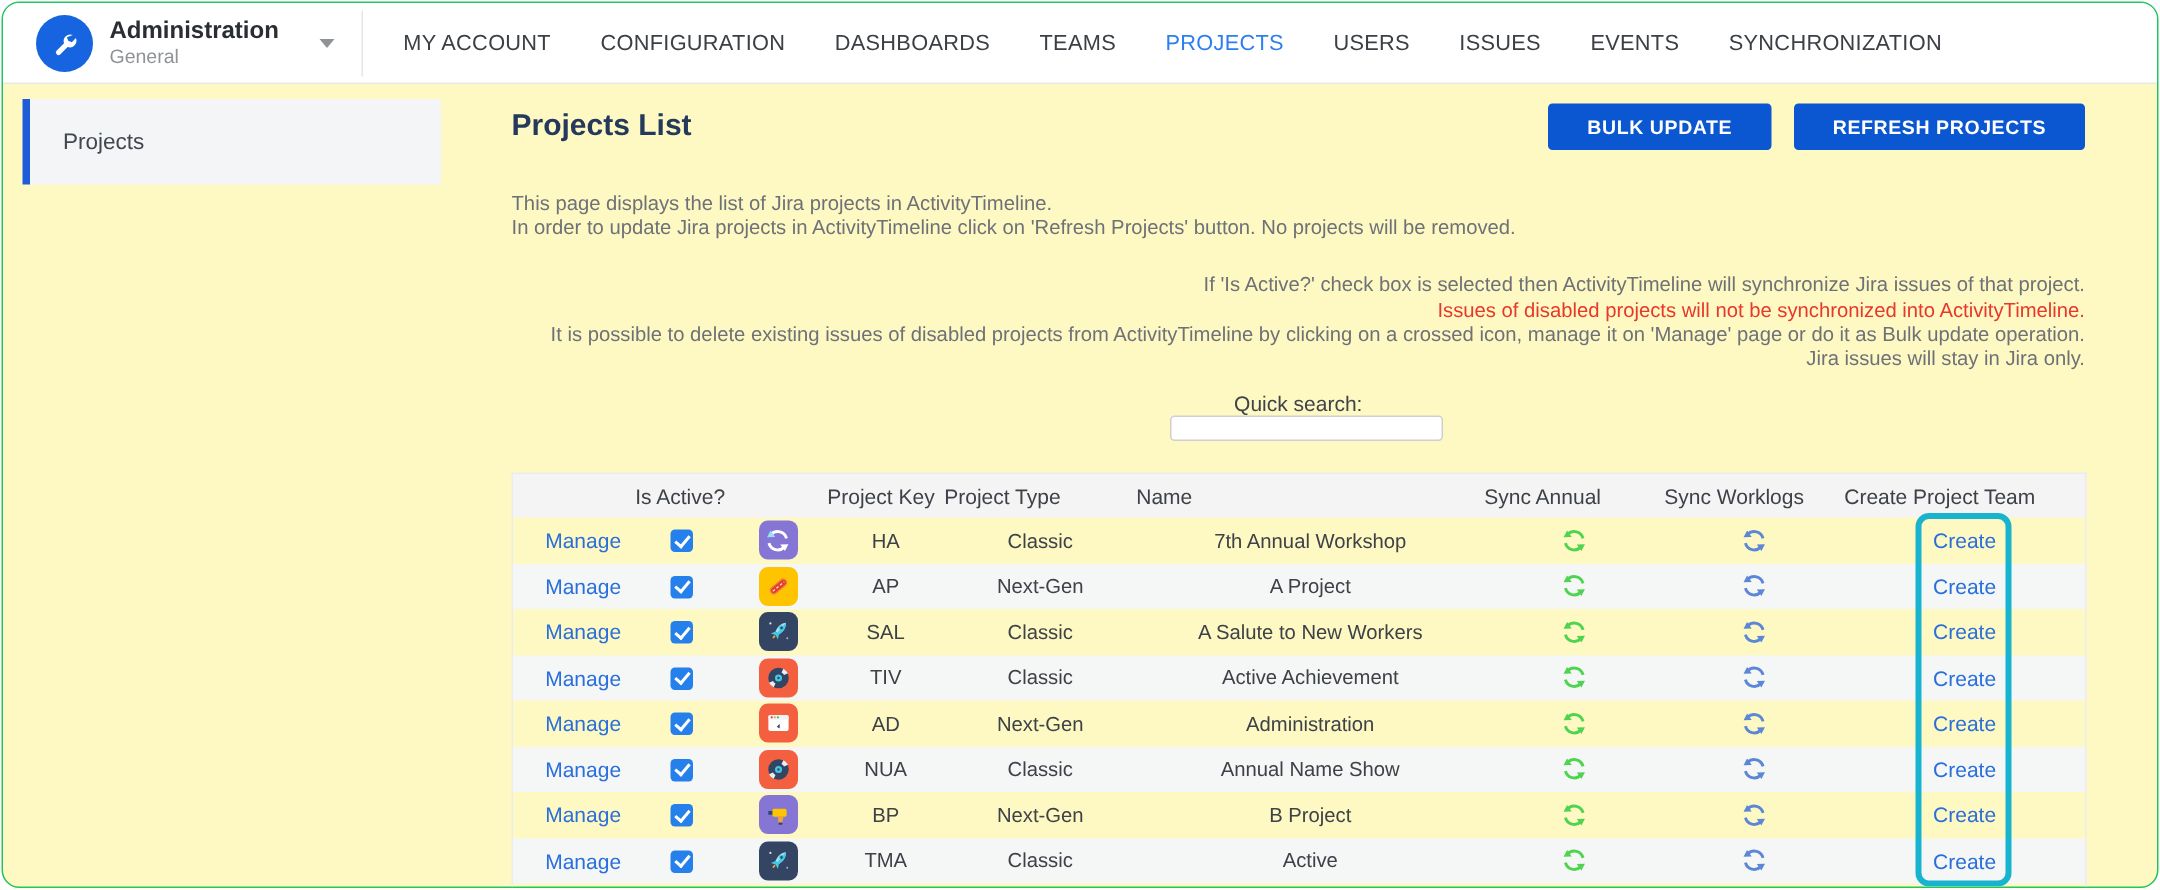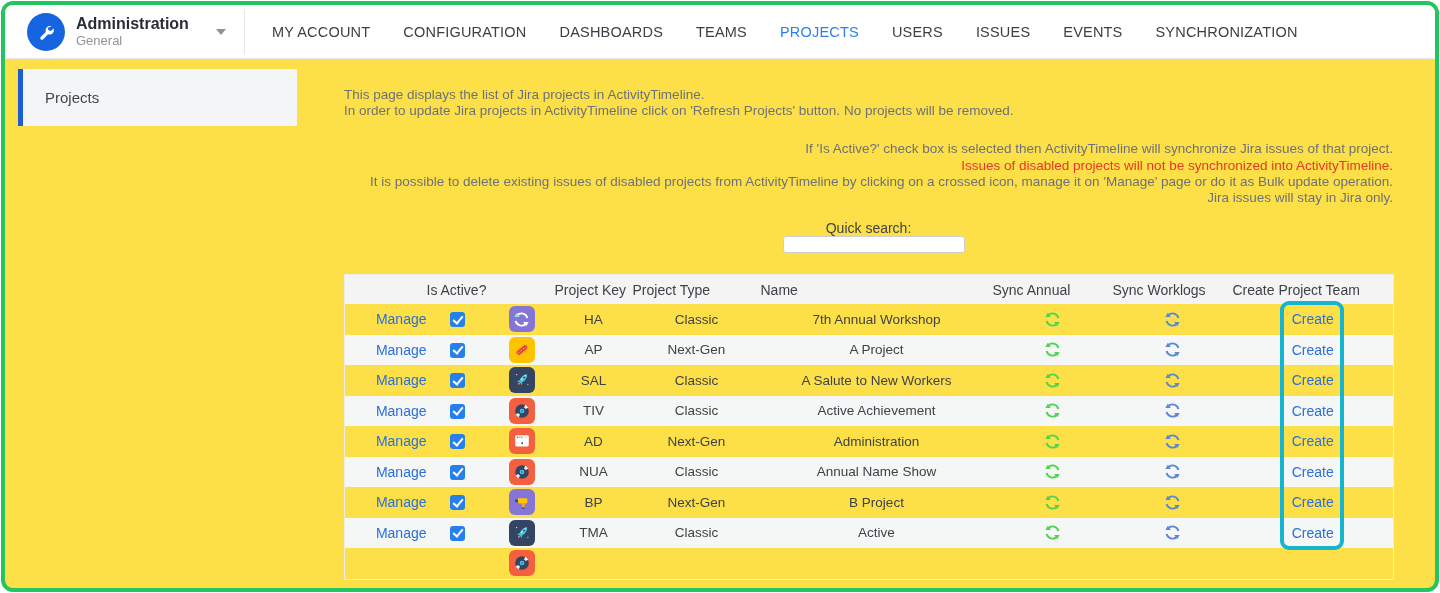--- a/index.html
+++ b/index.html
@@ -1,17 +1,17 @@
 <!DOCTYPE html>
 <html style="--accent-blue: #0b57d2; --link-blue: #2a6fdb; --active-tab: #2d7ff0; --warning-red: #e8372c; --sync-green: #4fd44f; --sync-blue: #5c87d6; --highlight-cyan: #18b4cf; --sidebar-accent: #1d5dd8; --logo-blue: #1664e0;"><head>
 <meta charset="utf-8">
 <style>
   html,body{margin:0;padding:0;overflow:hidden;background:#fff;}
   body{width:1440px;height:593px;position:relative;font-family:"Liberation Sans",sans-serif;}
-  .frame{position:absolute;inset:1px;border:4px solid #22c55e;border-radius:12px;background:#fde047;overflow:hidden;}
+  .frame{position:absolute;inset:1px;border:1px solid #22c55e;border-radius:12px;background:#fef9c3;overflow:hidden;}
 
   
   .topbar{position:absolute;top:0;left:0;right:0;height:53px;border-bottom:1px solid #e8e8e8;display:flex;align-items:center;background:#fff;z-index:5;}
   .brand{display:flex;align-items:center;gap:11px;padding-left:22px;height:100%;cursor:pointer;}
   .logo{width:38px;height:38px;border-radius:50%;background:var(--logo-blue);display:flex;align-items:center;justify-content:center;flex:0 0 auto;}
   .brand-text{display:flex;flex-direction:column;justify-content:center;}
   .brand-title{font-size:16px;font-weight:bold;color:#2a2d32;line-height:18px;}
   .brand-subtitle{font-size:13px;color:#8f9297;line-height:15px;}
   .caret{width:0;height:0;border-left:5px solid transparent;border-right:5px solid transparent;border-top:6px solid #8f9297;margin-left:16px;}
   .vdiv{width:1px;height:44px;background:#e6e6e6;margin-left:18px;}
@@ -37,21 +37,21 @@
   .search-row{margin-top:14px;display:flex;align-items:center;height:23px;flex-direction:column;}
   .search-row label{font-size:14px;color:#3f434a;}
   .search-row input{margin-left:10px;width:182px;height:21px;border:1px solid #cfcfcf;border-radius:3px;font-size:13px;padding:0 6px;box-sizing:border-box;outline:none;}
 
   
   .table-wrap{margin-top:31px;position:relative;}
   table{border-collapse:collapse;width:1049px;table-layout:fixed;font-size:13.5px;color:#3e4248;border:1px solid #ececec;}
   thead th{background:#f4f4f4;height:29px;font-weight:normal;font-size:14px;text-align:left;padding:0;}
   tbody td{height:30.5px;text-align:center;padding:0;vertical-align:middle;}
   tbody tr:nth-child(even){background:#f5f6f6;}
-  td.left{text-align:right;padding-left:12px;}
+  td.left{text-align:center;padding-left:12px;}
   a.tbl-link{color:var(--link-blue);text-decoration:none;font-size:14px;cursor:pointer;}
   .avatar{width:26px;height:26px;border-radius:6px;display:inline-flex;align-items:center;justify-content:center;vertical-align:middle;}
   .cb{width:15px;height:15px;background:#2680eb;border-radius:3px;display:inline-flex;align-items:center;justify-content:center;vertical-align:middle;cursor:pointer;}
   .tick{width:4px;height:8px;border-right:2px solid #fff;border-bottom:2px solid #fff;transform:rotate(40deg);margin-top:-2px;}
   .sync{display:inline-flex;vertical-align:middle;cursor:pointer;}
   .sync.green{color:var(--sync-green);}
   .sync.blue{color:var(--sync-blue);}
   .highlight-box{position:absolute;left:936px;top:27px;width:64px;height:249px;border:4px solid var(--highlight-cyan);border-radius:9px;pointer-events:none;box-sizing:border-box;}
 </style>
 </head>
@@ -86,20 +86,27 @@
       </nav>
   </header>
 
   <aside>
     <div class="side-item">
       <span>Projects</span>
     </div>
   </aside>
 
   <main class="main">
+    <div class="page-head">
+      <h1>Projects List</h1>
+      <div class="head-buttons">
+        <button class="btn">BULK UPDATE</button>
+        <button class="btn">REFRESH PROJECTS</button>
+      </div>
+    </div>
 
     <div class="desc first" id="desc1">
         <div class="desc-line">This page displays the list of Jira projects in ActivityTimeline.</div>
         <div class="desc-line">In order to update Jira projects in ActivityTimeline click on 'Refresh Projects' button. No projects will be removed.</div>
       </div>
     <div class="desc second" id="desc2">
         <div class="desc-line">If 'Is Active?' check box is selected then ActivityTimeline will synchronize Jira issues of that project.</div>
         <div class="desc-line red">Issues of disabled projects will not be synchronized into ActivityTimeline.</div>
         <div class="desc-line">It is possible to delete existing issues of disabled projects from ActivityTimeline by clicking on a crossed icon, manage it on 'Manage' page or do it as Bulk update operation.</div>
         <div class="desc-line">Jira issues will stay in Jira only.</div>

